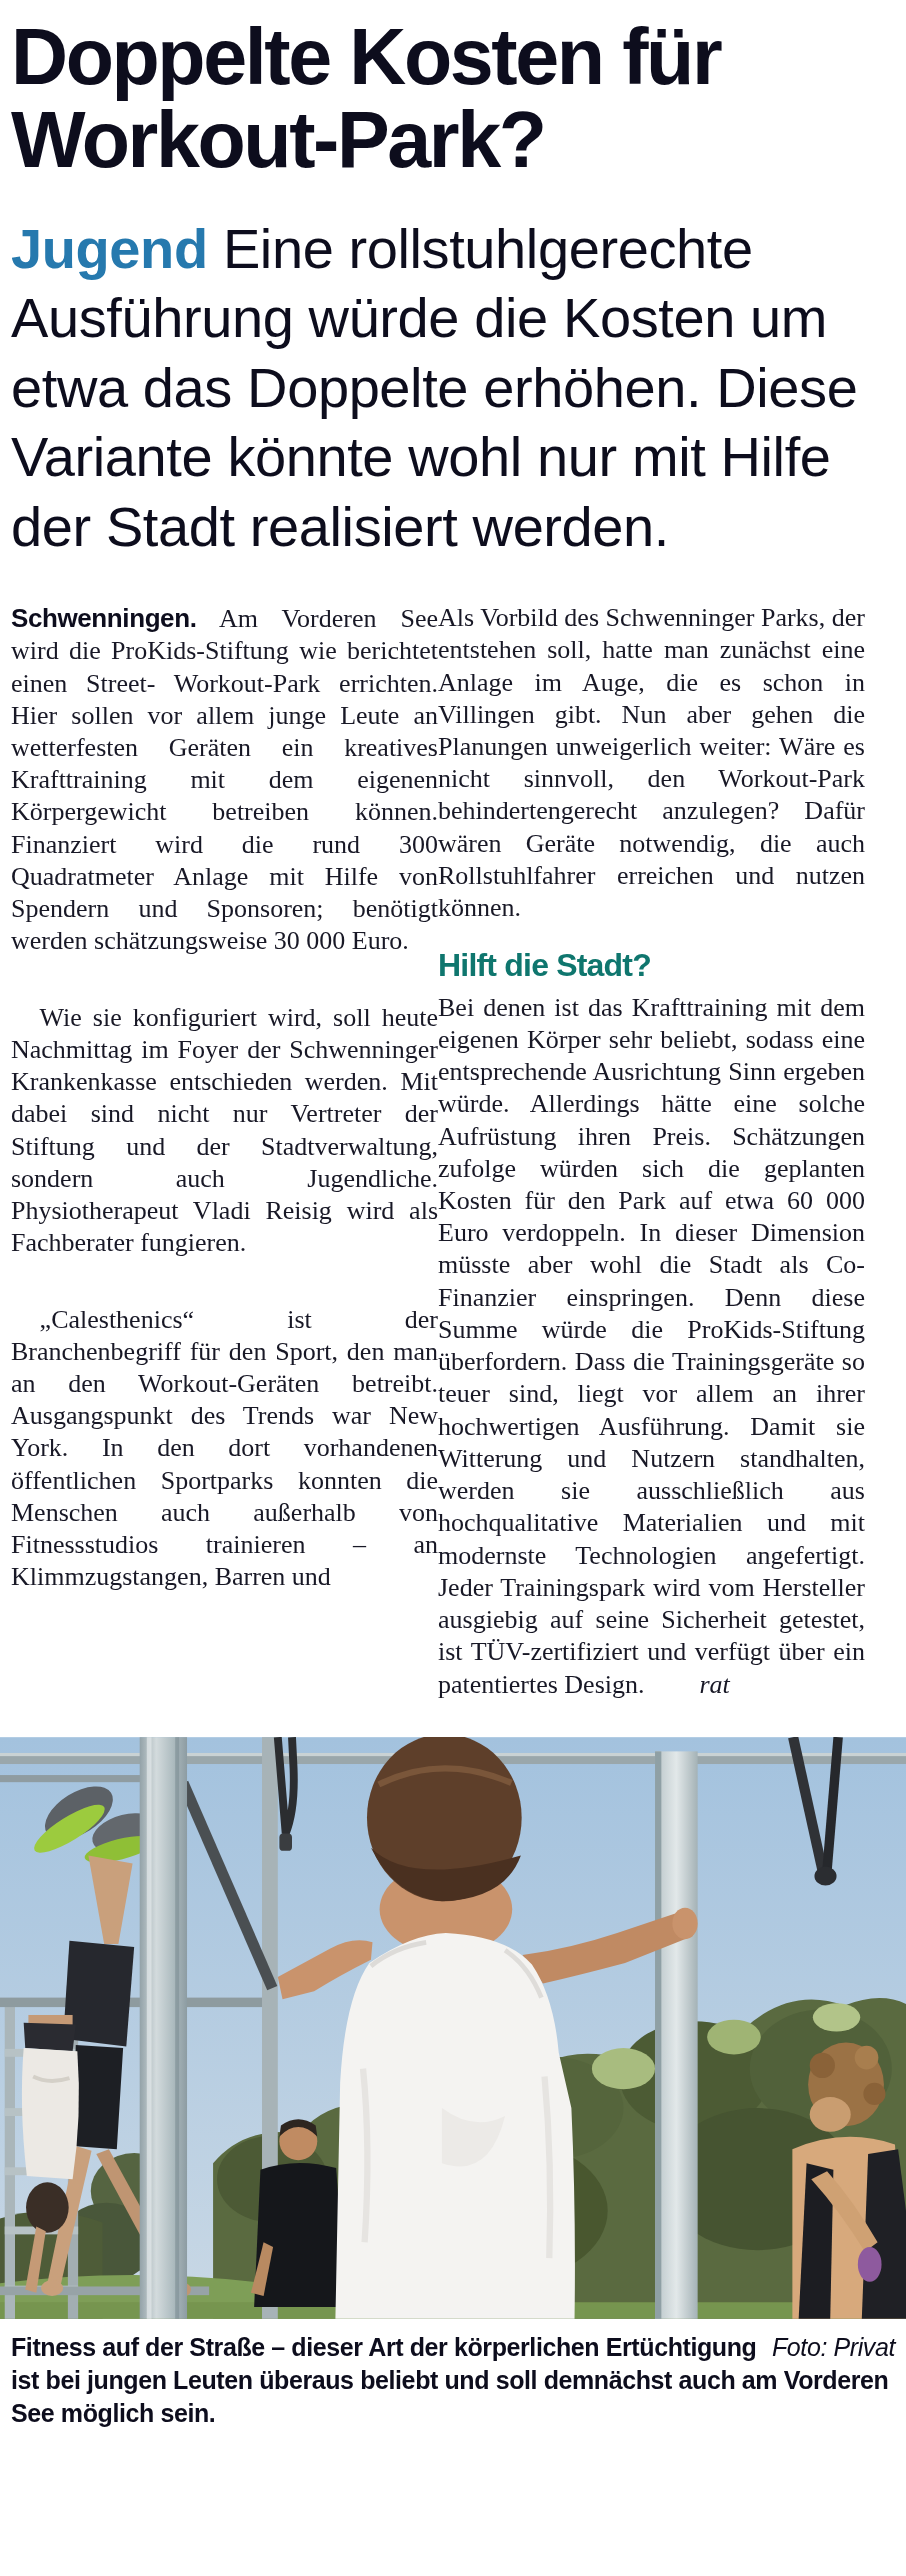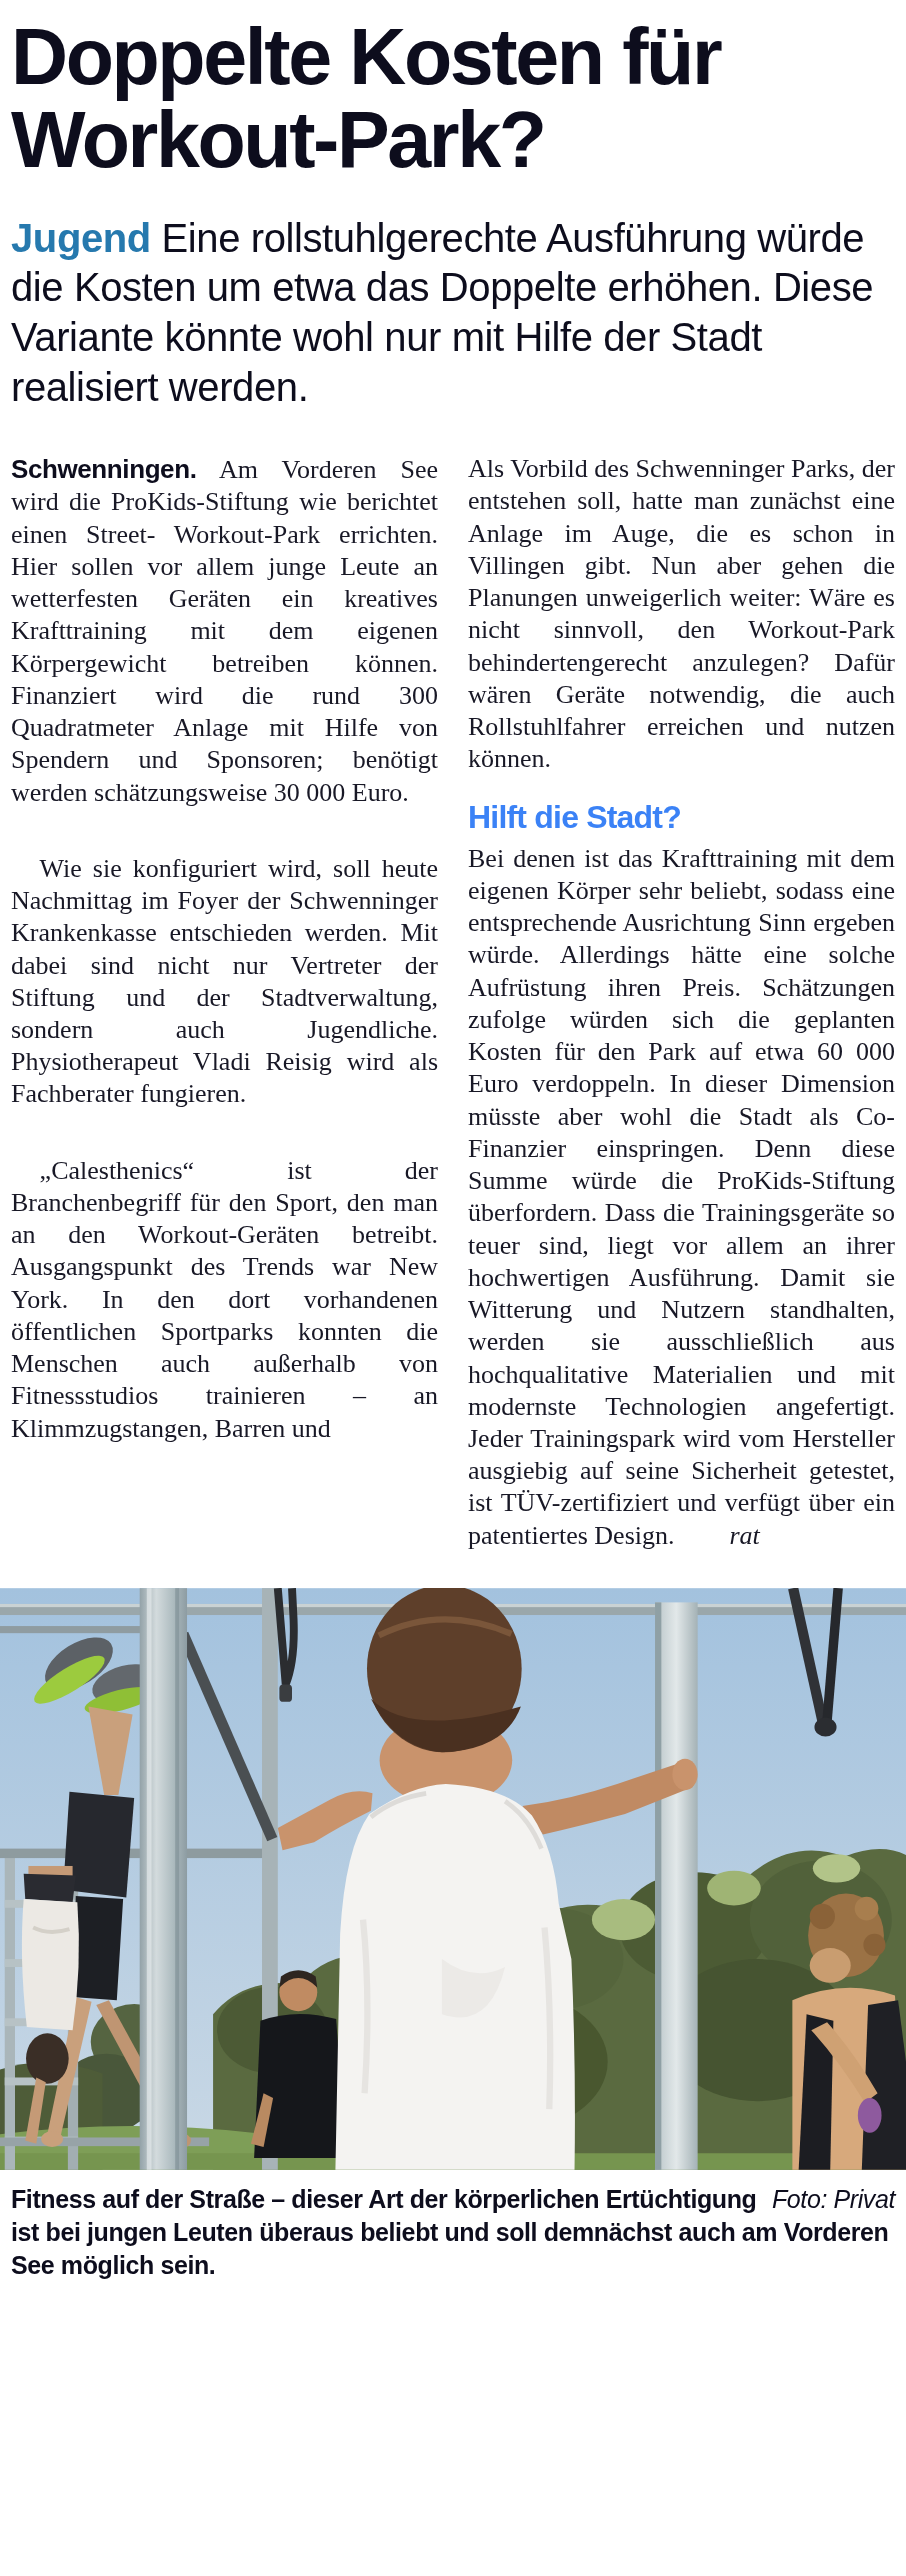--- a/index.html
+++ b/index.html
@@ -6,42 +6,42 @@
   body{width:906px;font-family:"Liberation Sans",sans-serif;color:#10101e;}
   .page{width:906px;min-height:2576px;background:#fff;overflow:hidden;border-radius:7px;}
 
   .headline{
     margin:16px 11px 0 11px;
     font-size:79px;line-height:1.05;letter-spacing:-2.4px;
     font-weight:bold;color:#0d0d1d;
   }
   .lead{
     margin:32px 11px 0 11px;
-    font-size:40px;line-height:1.24;letter-spacing:-0.4px;
+    font-size:56px;line-height:1.24;letter-spacing:-0.4px;
     color:#0d0d1d;font-weight:normal;
   }
   .kicker{color:#2679ae;font-weight:bold;}
 
   .columns{
-    display:flex;gap:30px;margin:41px 11px 0 11px;
+    display:flex;margin:41px 11px 0 11px;
   }
   .col{
     flex:0 0 427px;width:427px;
     font-family:"Liberation Serif",serif;
     font-size:26px;line-height:1.24;
     text-align:justify;color:#181826;
     hyphens:auto;-webkit-hyphens:auto;
   }
   .col p{margin:0;}
   .col p + p{text-indent:1.1em;margin-top:44px;}
   .col h3 + p{text-indent:0;}
   .col h3{
     font-family:"Liberation Sans",sans-serif;
     font-size:32px;line-height:1.1;letter-spacing:-0.8px;
-    margin:24px 0 8px 0;color:#3b82f6;font-weight:bold;
+    margin:24px 0 8px 0;color:#0f766e;font-weight:bold;
   }
   .dateline{
     font-family:"Liberation Sans",sans-serif;
     font-weight:bold;letter-spacing:-0.4px;color:#0d0d1d;
   }
   .author{
     font-style:italic;margin-left:55px;
   }
 
   figure.photo{margin:36px 0 0 0;width:906px;height:582px;}

